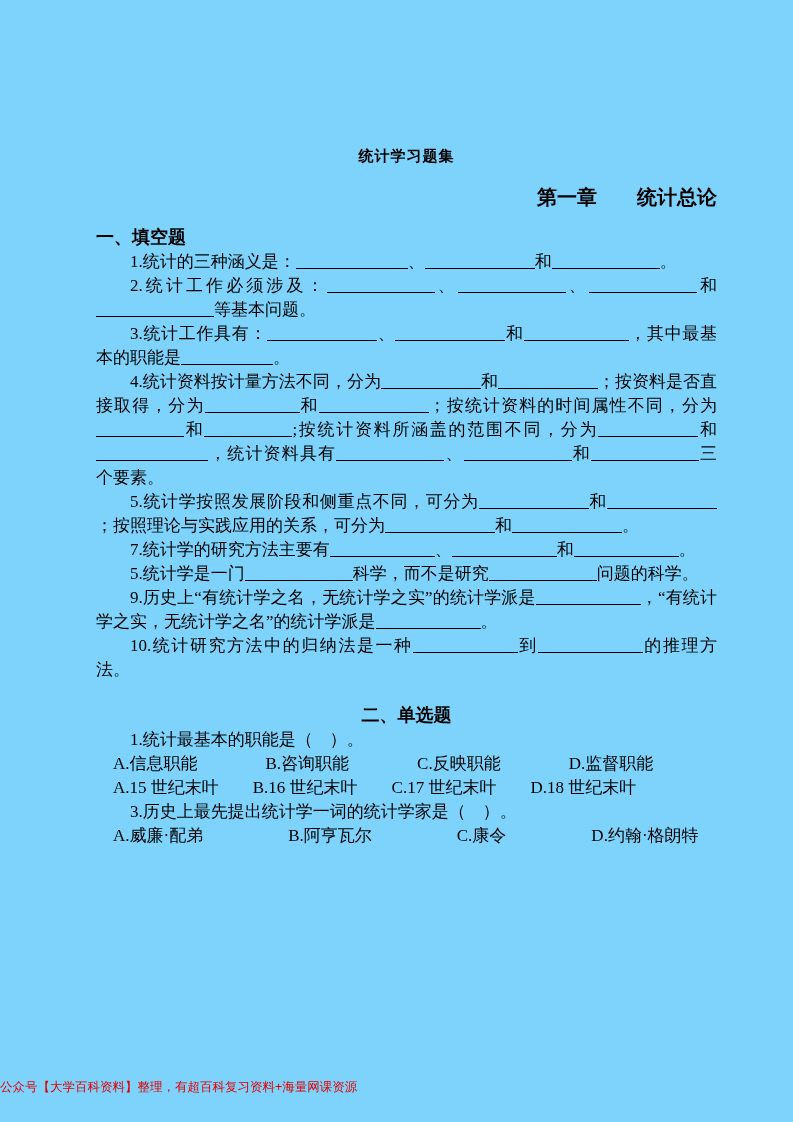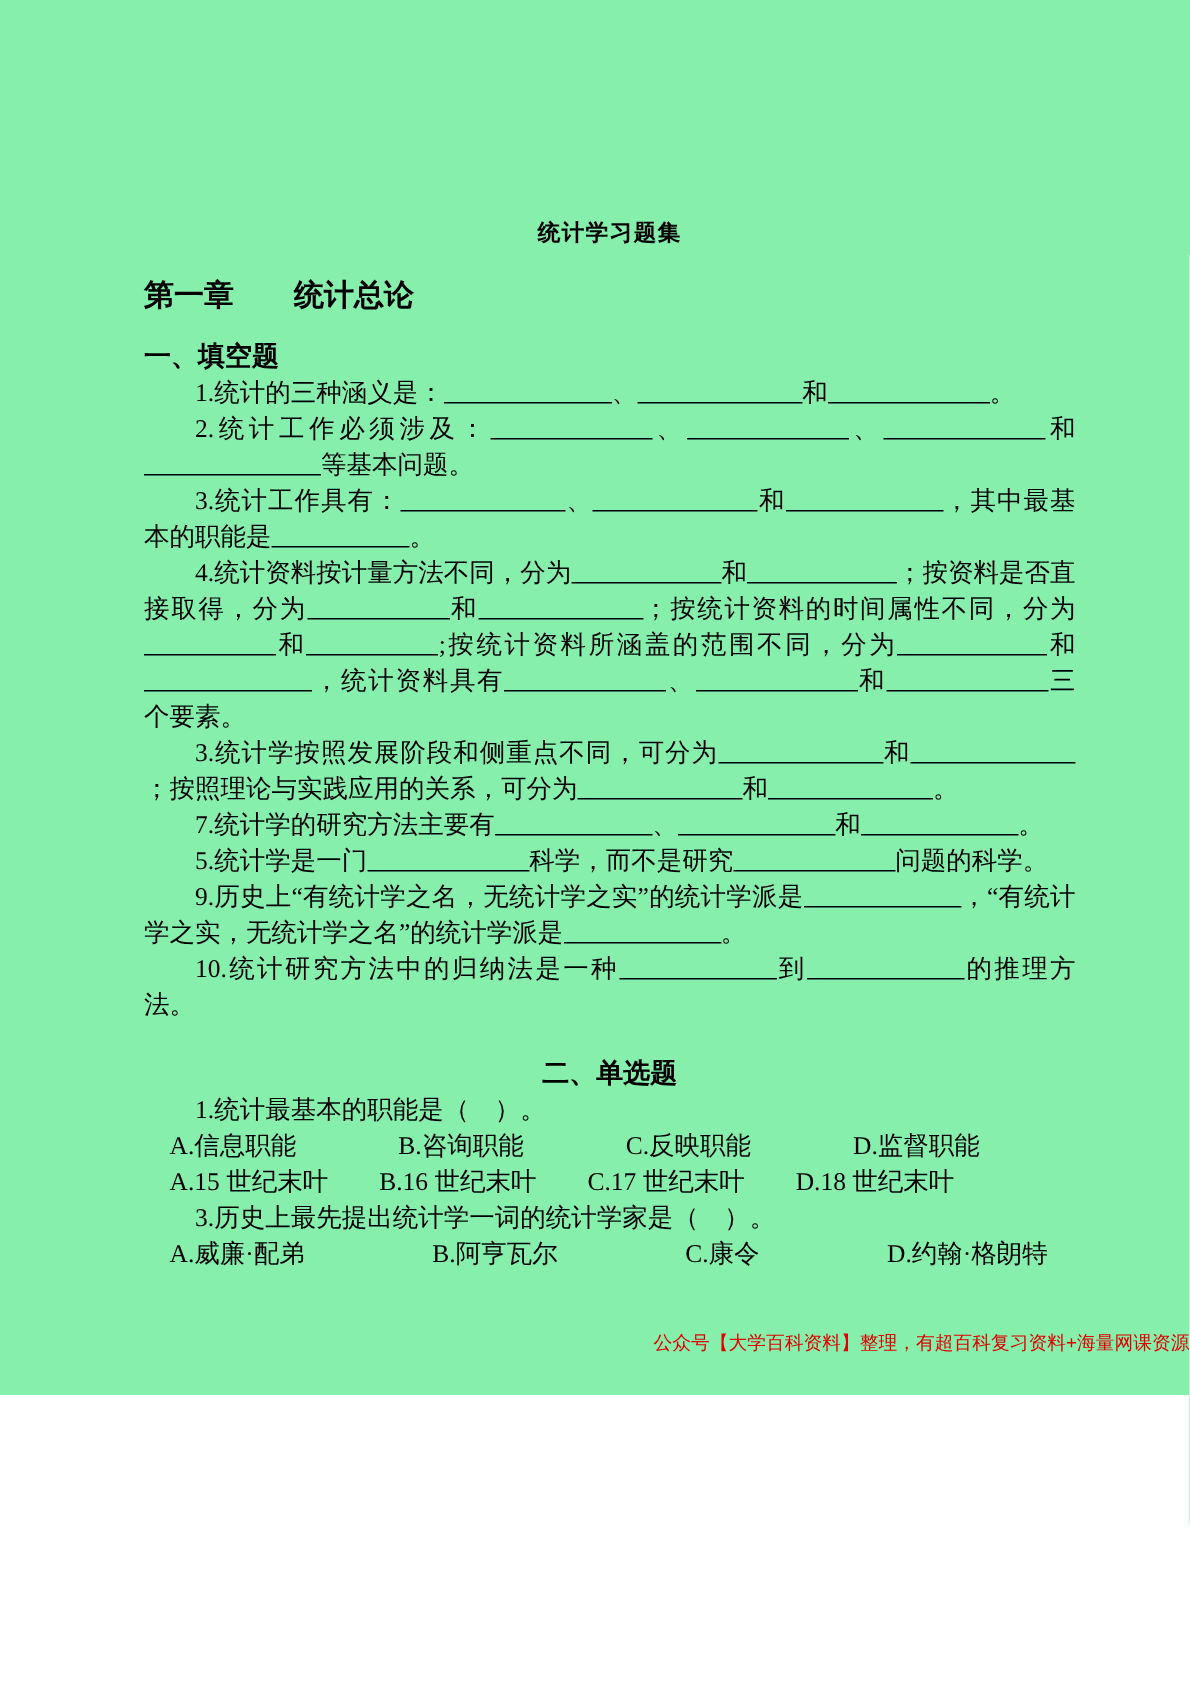--- a/index.html
+++ b/index.html
@@ -1,37 +1,37 @@
 <!DOCTYPE html>
 <html><head>
 <meta charset="utf-8">
 <style>
   * { box-sizing: border-box; }
   html, body { margin: 0; padding: 0; background: #ffffff; }
   .page {
     position: relative;
     width: 793px;
-    height: 930px;
+    height: 1122px;
     margin: 0 auto;
-    background: #86efac;
+    background: #7dd3fc;
     color: #000000;
     font-family: "Liberation Serif", "DejaVu Serif", serif;
     padding: 146px 76px 0 96px;
     overflow: hidden;
   }
   .doc-title {
     text-align: center;
     font-weight: bold;
     font-size: 15px;
     line-height: 20px;
     letter-spacing: 1px;
     margin-bottom: 18px;
   }
   .chapter {
-    text-align: left;
+    text-align: right;
     font-weight: bold;
     font-size: 20px;
     line-height: 26px;
     margin-bottom: 14px;
     font-family: "Liberation Sans", "DejaVu Sans", sans-serif;
   }
   .sec-heading {
     font-weight: bold;
     font-size: 18px;
     line-height: 26px;
@@ -53,41 +53,41 @@
     white-space: pre-wrap;
   }
   .blank {
     display: inline-block;
     border-bottom: 1px solid #000;
     height: 18px;
     vertical-align: -2px;
   }
   .footer {
     position: absolute;
-    left: 16px;
+    left: 0;
     right: 0;
     bottom: 26px;
-    text-align: right;
+    text-align: left;
     font-size: 12.5px;
     font-family: "Liberation Sans", "DejaVu Sans", sans-serif;
   }
 </style>
 </head>
 <body>
 
 <div class="page">
   <div class="doc-title">统计学习题集</div>
   <div class="chapter">第一章　　统计总论</div>
   <div id="sections">
       <div class="sec-heading">一、填空题</div>
       <p class="question"><span>1.统计的三种涵义是：</span><span class="blank" style="width: 112px;"></span><span>、</span><span class="blank" style="width: 110px;"></span><span>和</span><span class="blank" style="width: 108px;"></span><span>。</span></p>
       <p class="question"><span>2.统计工作必须涉及：</span><span class="blank" style="width: 108px;"></span><span>、</span><span class="blank" style="width: 108px;"></span><span>、</span><span class="blank" style="width: 108px;"></span><span>和</span><span class="blank" style="width: 118px;"></span><span>等基本问题。</span></p>
       <p class="question"><span>3.统计工作具有：</span><span class="blank" style="width: 110px;"></span><span>、</span><span class="blank" style="width: 110px;"></span><span>和</span><span class="blank" style="width: 105px;"></span><span>，其中最基本的职能是</span><span class="blank" style="width: 92px;"></span><span>。</span></p>
       <p class="question"><span>4.统计资料按计量方法不同，分为</span><span class="blank" style="width: 100px;"></span><span>和</span><span class="blank" style="width: 100px;"></span><span>；按资料是否直接取得，分为</span><span class="blank" style="width: 95px;"></span><span>和</span><span class="blank" style="width: 110px;"></span><span>；按统计资料的时间属性不同，分为</span><span class="blank" style="width: 88px;"></span><span>和</span><span class="blank" style="width: 88px;"></span><span>;按统计资料所涵盖的范围不同，分为</span><span class="blank" style="width: 100px;"></span><span>和</span><span class="blank" style="width: 112px;"></span><span>，统计资料具有</span><span class="blank" style="width: 108px;"></span><span>、</span><span class="blank" style="width: 108px;"></span><span>和</span><span class="blank" style="width: 108px;"></span><span>三个要素。</span></p>
-      <p class="question"><span>3.统计学按照发展阶段和侧重点不同，可分为</span><span class="blank" style="width: 110px;"></span><span>和</span><span class="blank" style="width: 110px;"></span><span>；按照理论与实践应用的关系，可分为</span><span class="blank" style="width: 110px;"></span><span>和</span><span class="blank" style="width: 110px;"></span><span>。</span></p>
+      <p class="question"><span>5.统计学按照发展阶段和侧重点不同，可分为</span><span class="blank" style="width: 110px;"></span><span>和</span><span class="blank" style="width: 110px;"></span><span>；按照理论与实践应用的关系，可分为</span><span class="blank" style="width: 110px;"></span><span>和</span><span class="blank" style="width: 110px;"></span><span>。</span></p>
       <p class="question"><span>7.统计学的研究方法主要有</span><span class="blank" style="width: 105px;"></span><span>、</span><span class="blank" style="width: 105px;"></span><span>和</span><span class="blank" style="width: 105px;"></span><span>。</span></p>
       <p class="question"><span>5.统计学是一门</span><span class="blank" style="width: 108px;"></span><span>科学，而不是研究</span><span class="blank" style="width: 108px;"></span><span>问题的科学。</span></p>
       <p class="question"><span>9.历史上“有统计学之名，无统计学之实”的统计学派是</span><span class="blank" style="width: 105px;"></span><span>，“有统计学之实，无统计学之名”的统计学派是</span><span class="blank" style="width: 105px;"></span><span>。</span></p>
       <p class="question"><span>10.统计研究方法中的归纳法是一种</span><span class="blank" style="width: 105px;"></span><span>到</span><span class="blank" style="width: 105px;"></span><span>的推理方法。</span></p>
       <div class="sec-heading gap-above">二、单选题</div>
       <p class="question"><span>1.统计最基本的职能是（　）。</span></p>
       <p class="options">A.信息职能　　　　B.咨询职能　　　　C.反映职能　　　　D.监督职能</p>
       <p class="options">A.15 世纪末叶　　B.16 世纪末叶　　C.17 世纪末叶　　D.18 世纪末叶</p>
       <p class="question"><span>3.历史上最先提出统计学一词的统计学家是（　）。</span></p>
       <p class="options">A.威廉·配弟　　　　　B.阿亨瓦尔　　　　　C.康令　　　　　D.约翰·格朗特</p>

